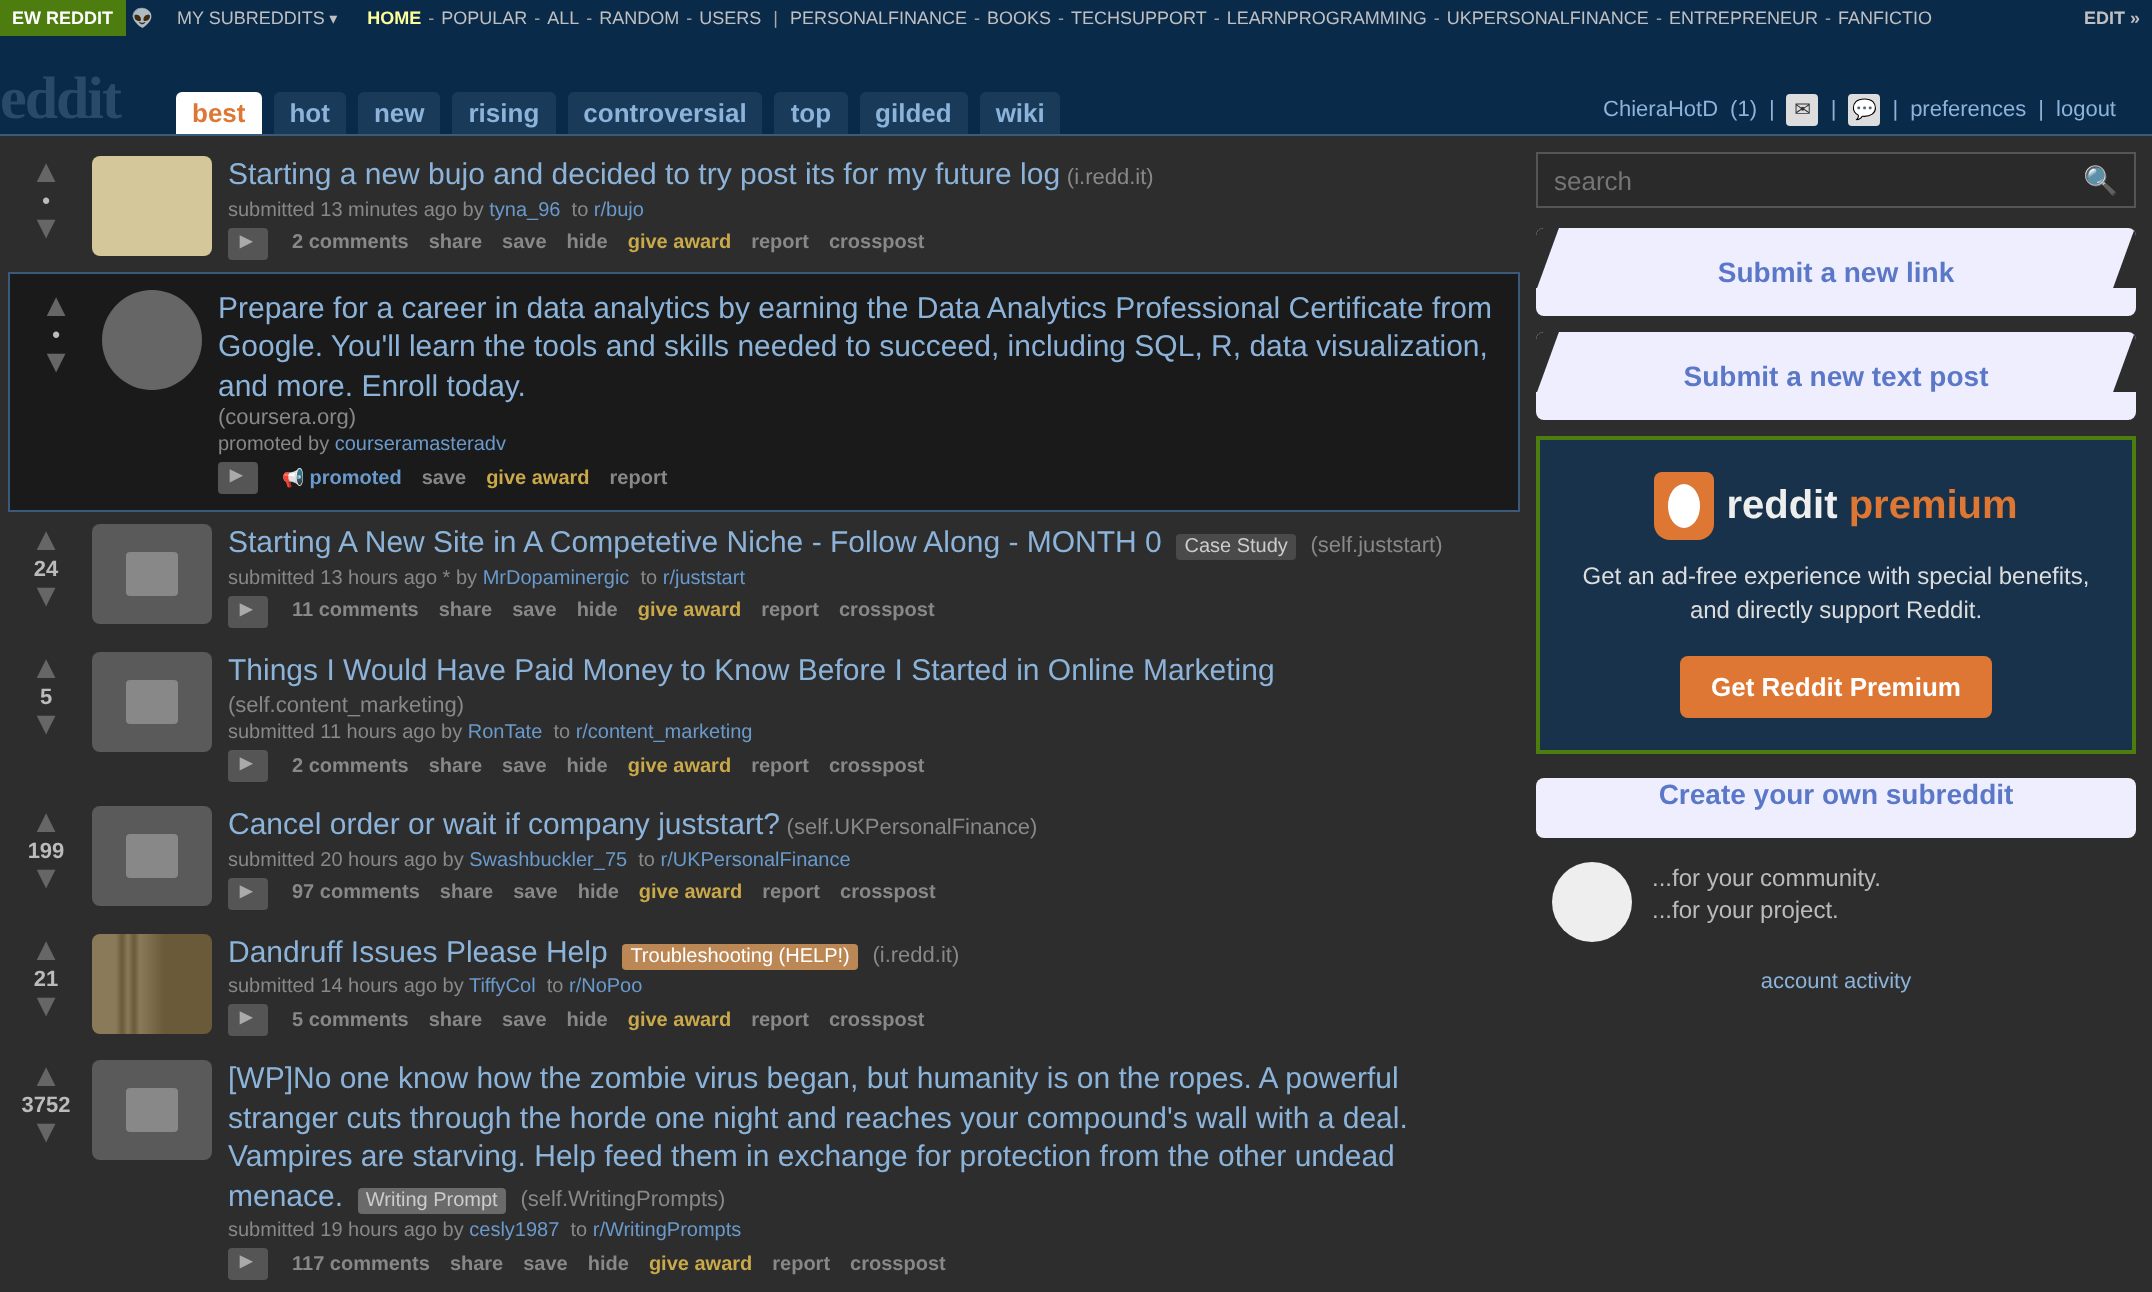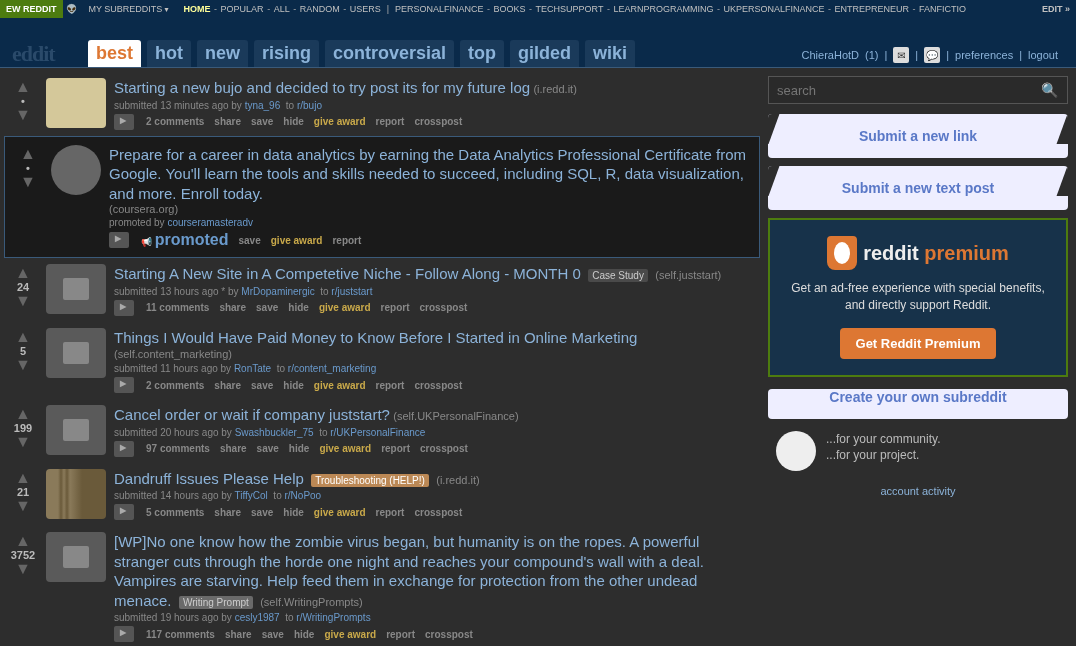--- a/index.html
+++ b/index.html
@@ -11,23 +11,23 @@
 .topbar .alien { width:18px; height:18px; background:#0a2a4a; display:flex; align-items:center; justify-content:center; }
 .topbar .mysubs { background:#0a2a4a; color:#c0c0c0; padding:0 8px; height:18px; line-height:18px; }
 .topbar .mysubs::after { content:" ▾"; font-size:8px; }
 .topbar .nav { flex:1; background:#0a2a4a; height:18px; line-height:18px; padding:0 6px; color:#aaa; overflow:hidden; }
 .topbar .nav span { color:#c0c0c0; margin:0 1px; }
 .topbar .nav .home { color:#ff9; font-weight:bold; }
 .topbar .edit { background:#0a2a4a; color:#c0c0c0; padding:0 6px; height:18px; line-height:18px; font-weight:bold; }
 
 
 .header { background:#0a2a4a; height:50px; border-bottom:1px solid #3a5a7a; position:relative; }
-.logo { position:absolute; left:0; bottom:0; font-family:verdana; font-weight:bold; font-size:22px; color:#2a4a6a; letter-spacing:-1px;margin-left:12px; }
+.logo { position:absolute; left:0; bottom:0; font-family:verdana; font-weight:bold; font-size:30px; color:#2a4a6a; letter-spacing:-1px; }
 .tabs { position:absolute; bottom:0; left:88px; display:flex; gap:6px; }
-.tabs span { background:#1a3a5a; color:#8cb3d9; padding:3px 8px; font-weight:bold; font-size:18px; border-radius:3px 3px 0 0; cursor:pointer; }
+.tabs span { background:#1a3a5a; color:#8cb3d9; padding:3px 8px; font-weight:bold; font-size:13px; border-radius:3px 3px 0 0; cursor:pointer; }
 .tabs span.sel { background:#fff; color:#d73; }
 .userbar { position:absolute; right:18px; bottom:4px; font-size:11px; color:#8cb3d9; display:flex; align-items:center; gap:6px; }
 .userbar .u { color:#8cb3d9; }
 .userbar .iconbox { display:inline-flex; width:16px; height:16px; background:#ddd; border-radius:2px; align-items:center; justify-content:center; color:#333; font-size:10px; }
 
 
 .side { position:absolute; right:8px; top:76px; width:300px; }
 .search { background:#2a2a2a; border:1px solid #555; height:28px; display:flex; align-items:center; padding:0 8px; margin-bottom:10px; }
 .search input { flex:1; background:transparent; border:none; color:#999; font-size:13px; outline:none; }
 .search .mag { color:#888; font-size:14px; }
@@ -71,21 +71,21 @@
 .flair.red { background:#b85; color:#fff; }
 .flair.wp { background:#6a6a6a; }
 .meta { color:#888; font-size:10px; margin-top:2px; }
 .meta .by { color:#6a9acc; }
 .meta .sub { color:#6a9acc; }
 .actions { margin-top:3px; font-size:10px; color:#888; display:flex; gap:10px; align-items:center; font-weight:bold; }
 .actions .a { color:#888; cursor:pointer; }
 .actions .award { color:#c9a94a; }
 .actions .expando { width:20px; height:16px; background:#555; border-radius:2px; margin-right:2px; position:relative; cursor:pointer; }
 .actions .expando::after { content:"▶"; color:#aaa; font-size:8px; position:absolute; left:6px; top:2px; }
-.promolabel { color:#6a9acc; font-size:16px; }
+.promolabel { color:#6a9acc; font-size:10px; }
 .promolabel::before { content:"📢 "; font-size:9px; }
 .post.promoted { background:#1a1a1a; border:1px solid #3a5a7a; padding:8px; }
 </style>
 </head>
 <body>
 
 <div class="topbar">
   <div class="newreddit">EW REDDIT</div>
   <div class="alien">👽</div>
   <div class="mysubs">MY SUBREDDITS</div>

